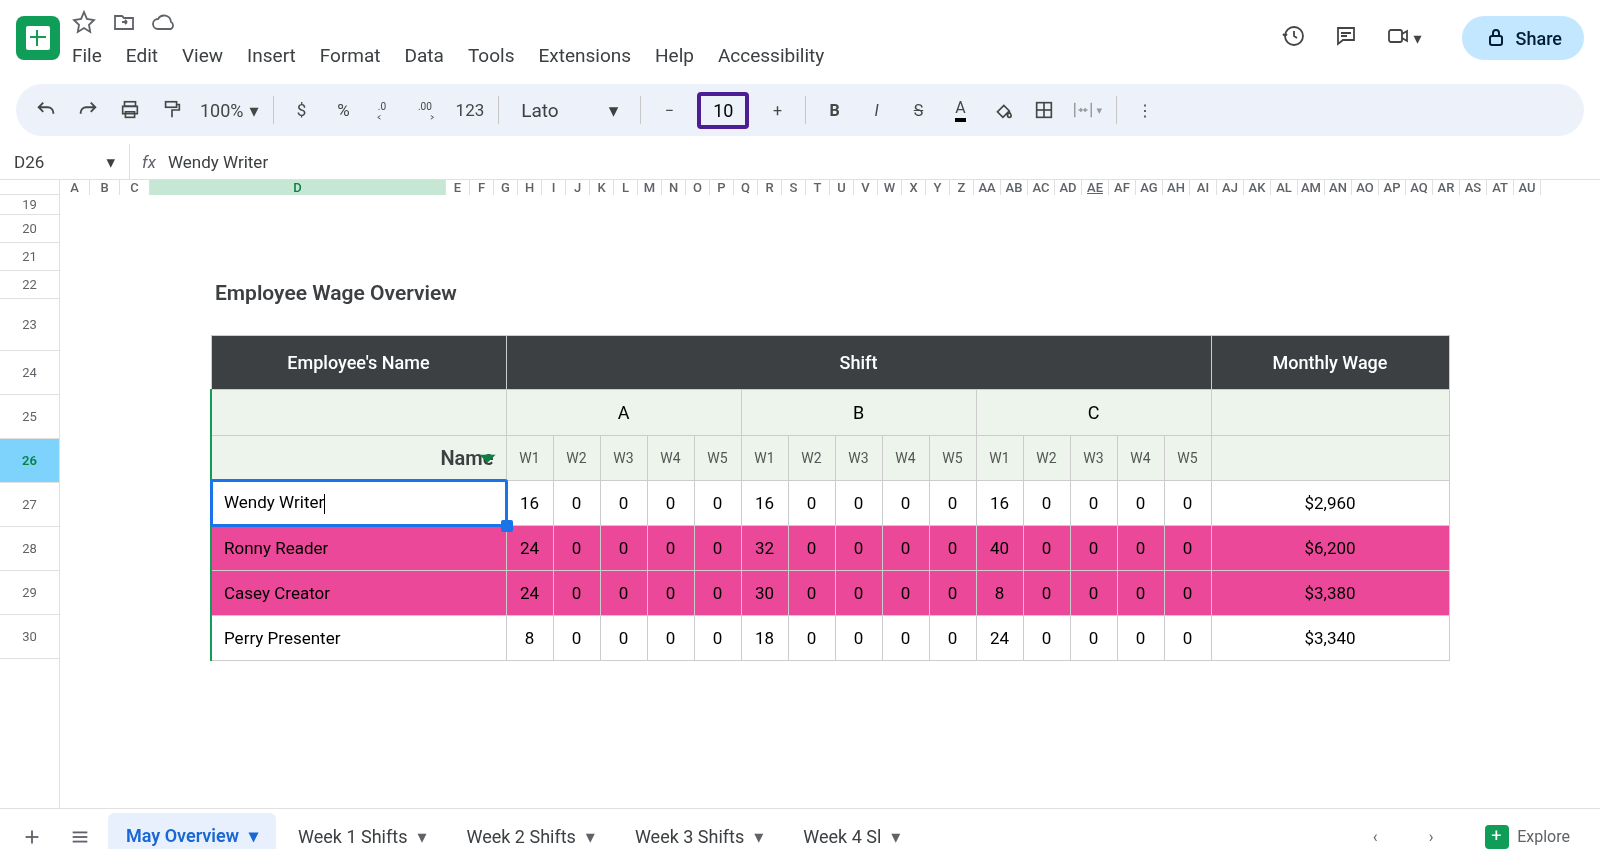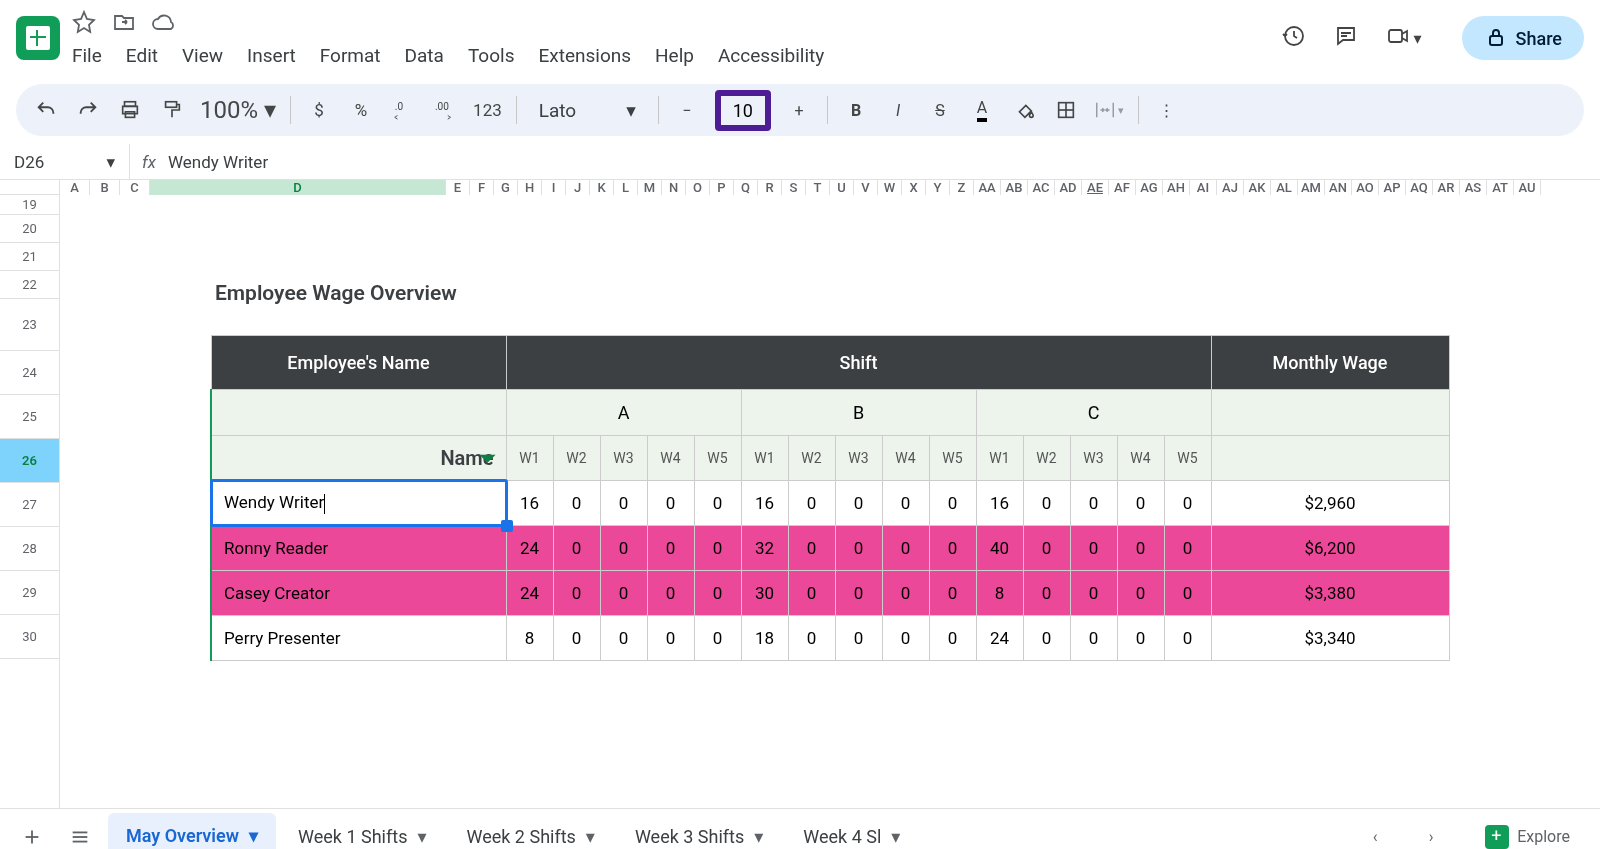--- a/index.html
+++ b/index.html
@@ -18,23 +18,23 @@
 .menus { display: flex; gap: 24px; font-size: 19px; color: #3c4043; margin-top: 4px; }
 .menus span { cursor: pointer; }
 .right-icons { display: flex; gap: 28px; align-items: center; color: #444; }
 .meet-wrap { display: flex; align-items: center; gap: 4px; }
 .share-btn { background: #c2e7ff; padding: 10px 22px; border-radius: 40px; display: flex; align-items: center; gap: 8px; font-size: 18px; font-weight: 500; color: #001d35; cursor: pointer; margin-left: 12px; }
 
 .toolbar { background: #edf2fa; border-radius: 40px; margin: 8px 16px; padding: 6px 16px; display: flex; align-items: center; gap: 14px; height: 52px; }
 .toolbar svg { width: 22px; height: 22px; }
 .tb-btn { display: flex; align-items: center; justify-content: center; color: #444746; cursor: pointer; min-width: 28px; height: 36px; }
 .tb-sep { width: 1px; height: 28px; background: #c7c7c7; }
-.zoom { color: #444746; font-size: 24px; display: flex; align-items: flex-end; gap: 6px; }
+.zoom { color: #444746; font-size: 18px; display: flex; align-items: flex-end; gap: 6px; }
 .font-select { font-size: 19px; color: #3c4043; display: flex; align-items: center; gap: 50px; padding: 0 8px; }
-.font-size-box { border: 6px solid #4c1d95; padding: 4px 12px; border-radius: 4px; font-size: 18px; }
+.font-size-box { border: 4px solid #4c1d95; padding: 4px 12px; border-radius: 4px; font-size: 18px; }
 .tb-text { font-size: 17px; color: #444746; }
 
 .formula-bar { display: flex; align-items: center; height: 36px; border-bottom: 1px solid #e0e0e0; }
 .name-box { width: 130px; padding: 0 14px; font-size: 17px; color: #3c4043; display: flex; align-items: center; justify-content: space-between; border-right: 1px solid #e0e0e0; height: 100%; }
 .fx { padding: 0 12px; color: #5f6368; font-style: italic; font-size: 17px; }
 .formula-val { font-size: 17px; color: #3c4043; }
 
 .sheet-area { display: flex; height: calc(100vh - 76px - 68px - 36px - 56px); overflow: hidden; position: relative; }
 .corner { width: 60px; border-right: 1px solid #e0e0e0; border-bottom: 1px solid #e0e0e0; }
 .col-h { border-right: 1px solid #e0e0e0; display: flex; align-items: center; justify-content: center; font-size: 13px; color: #5f6368; font-weight: 500; }

